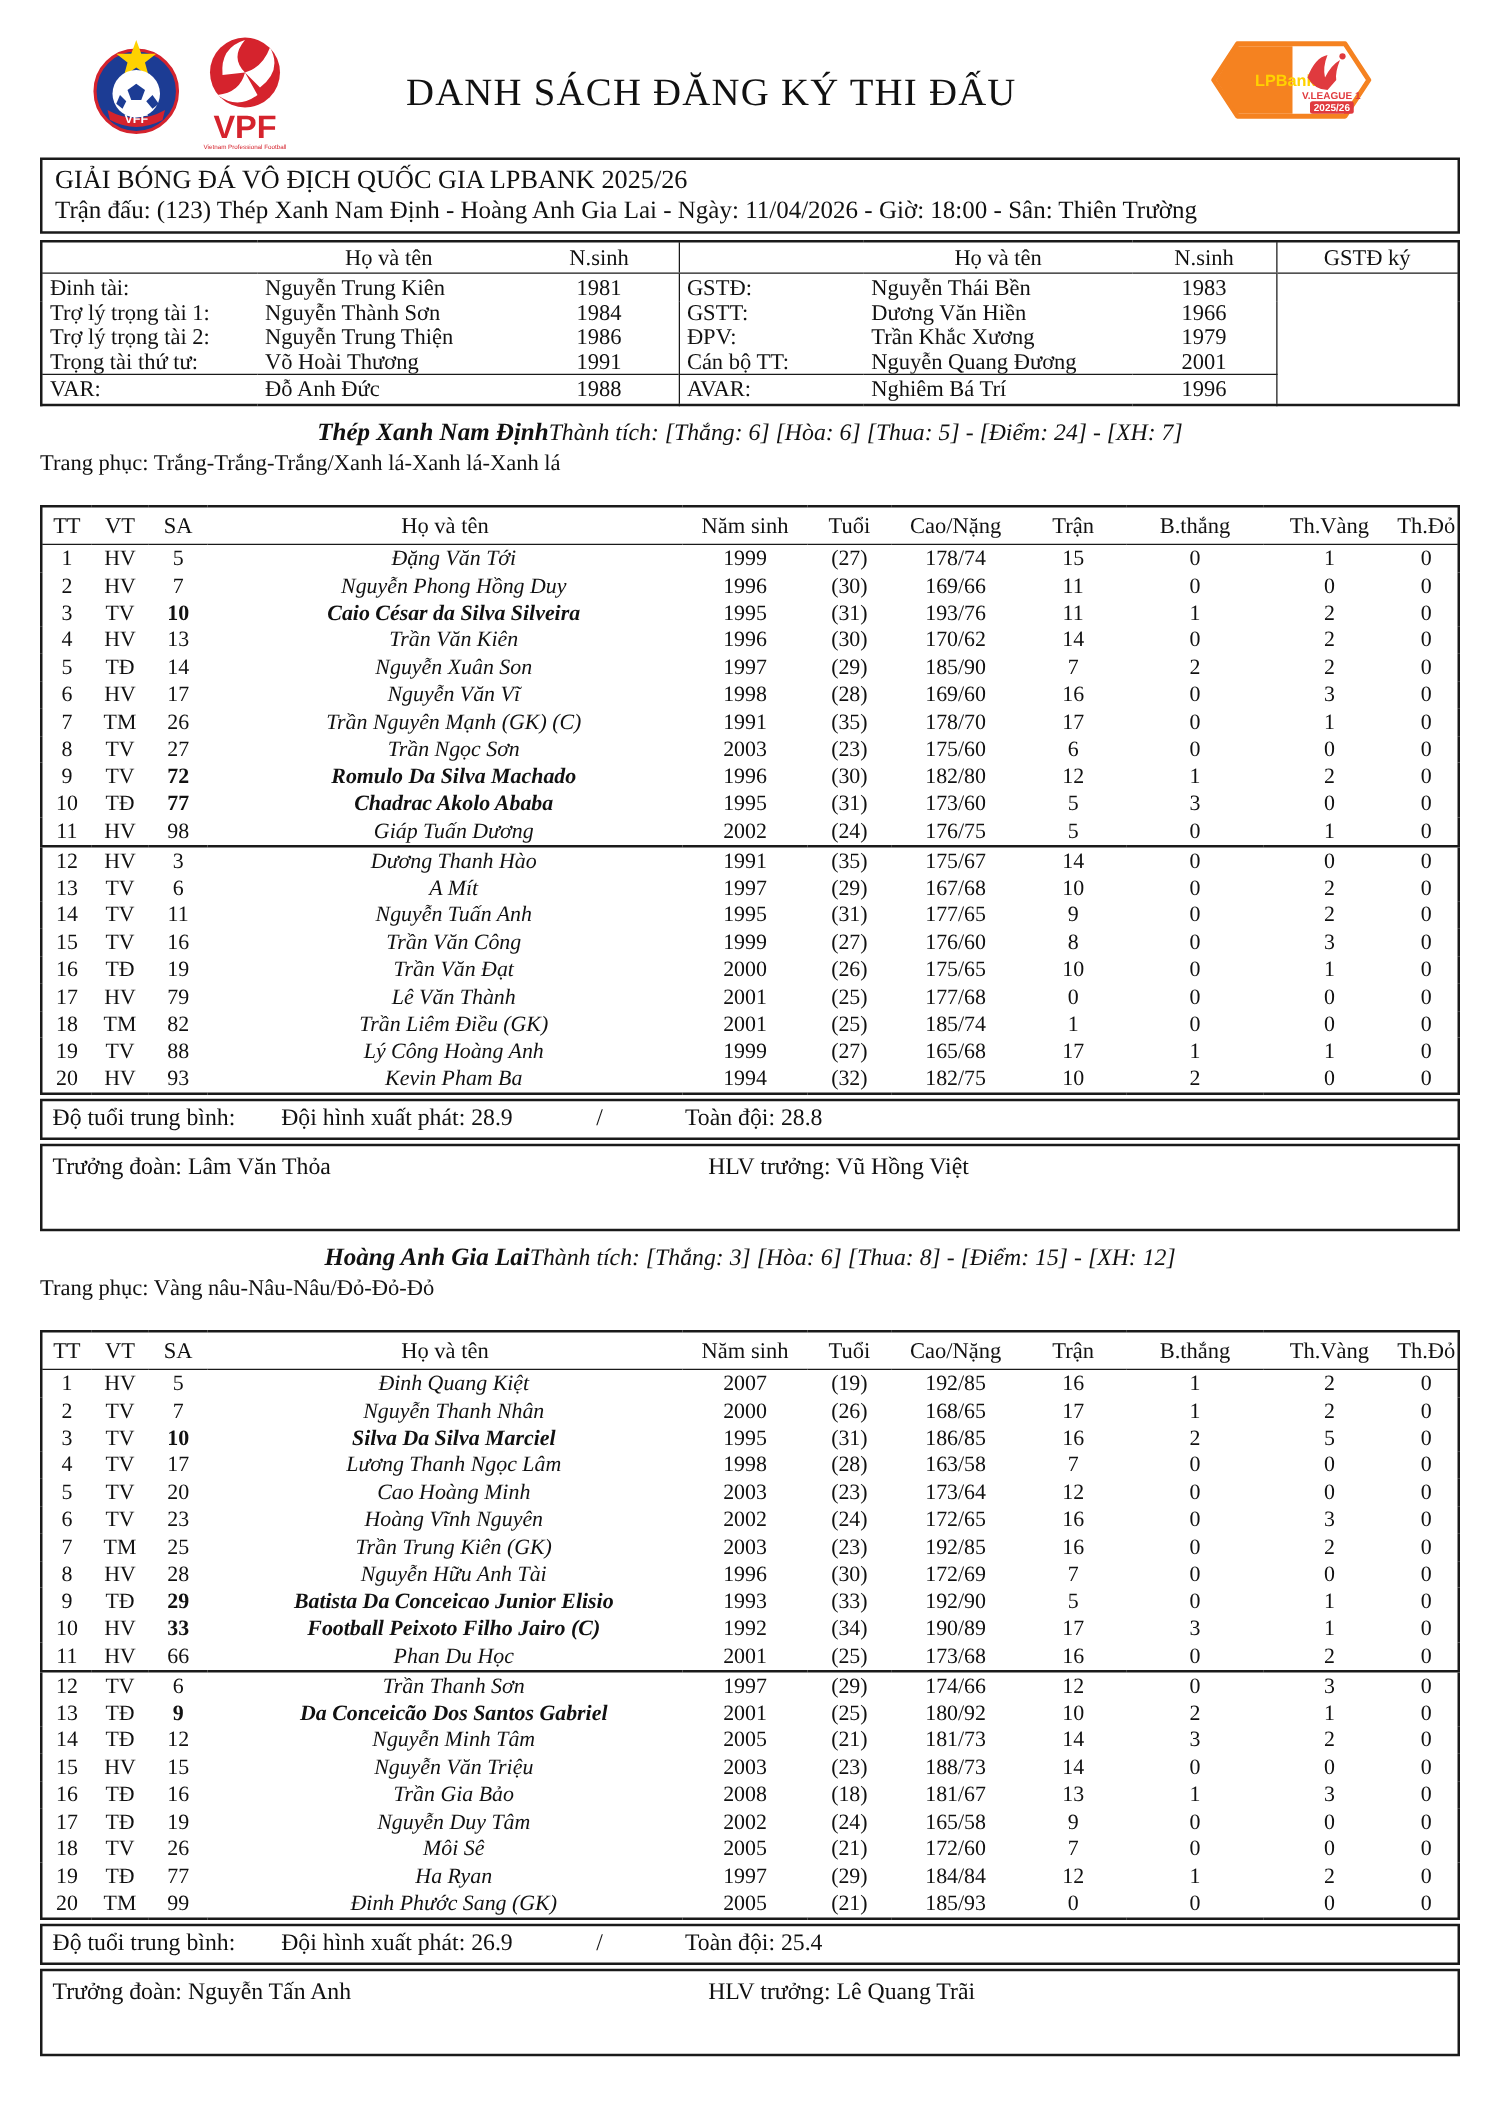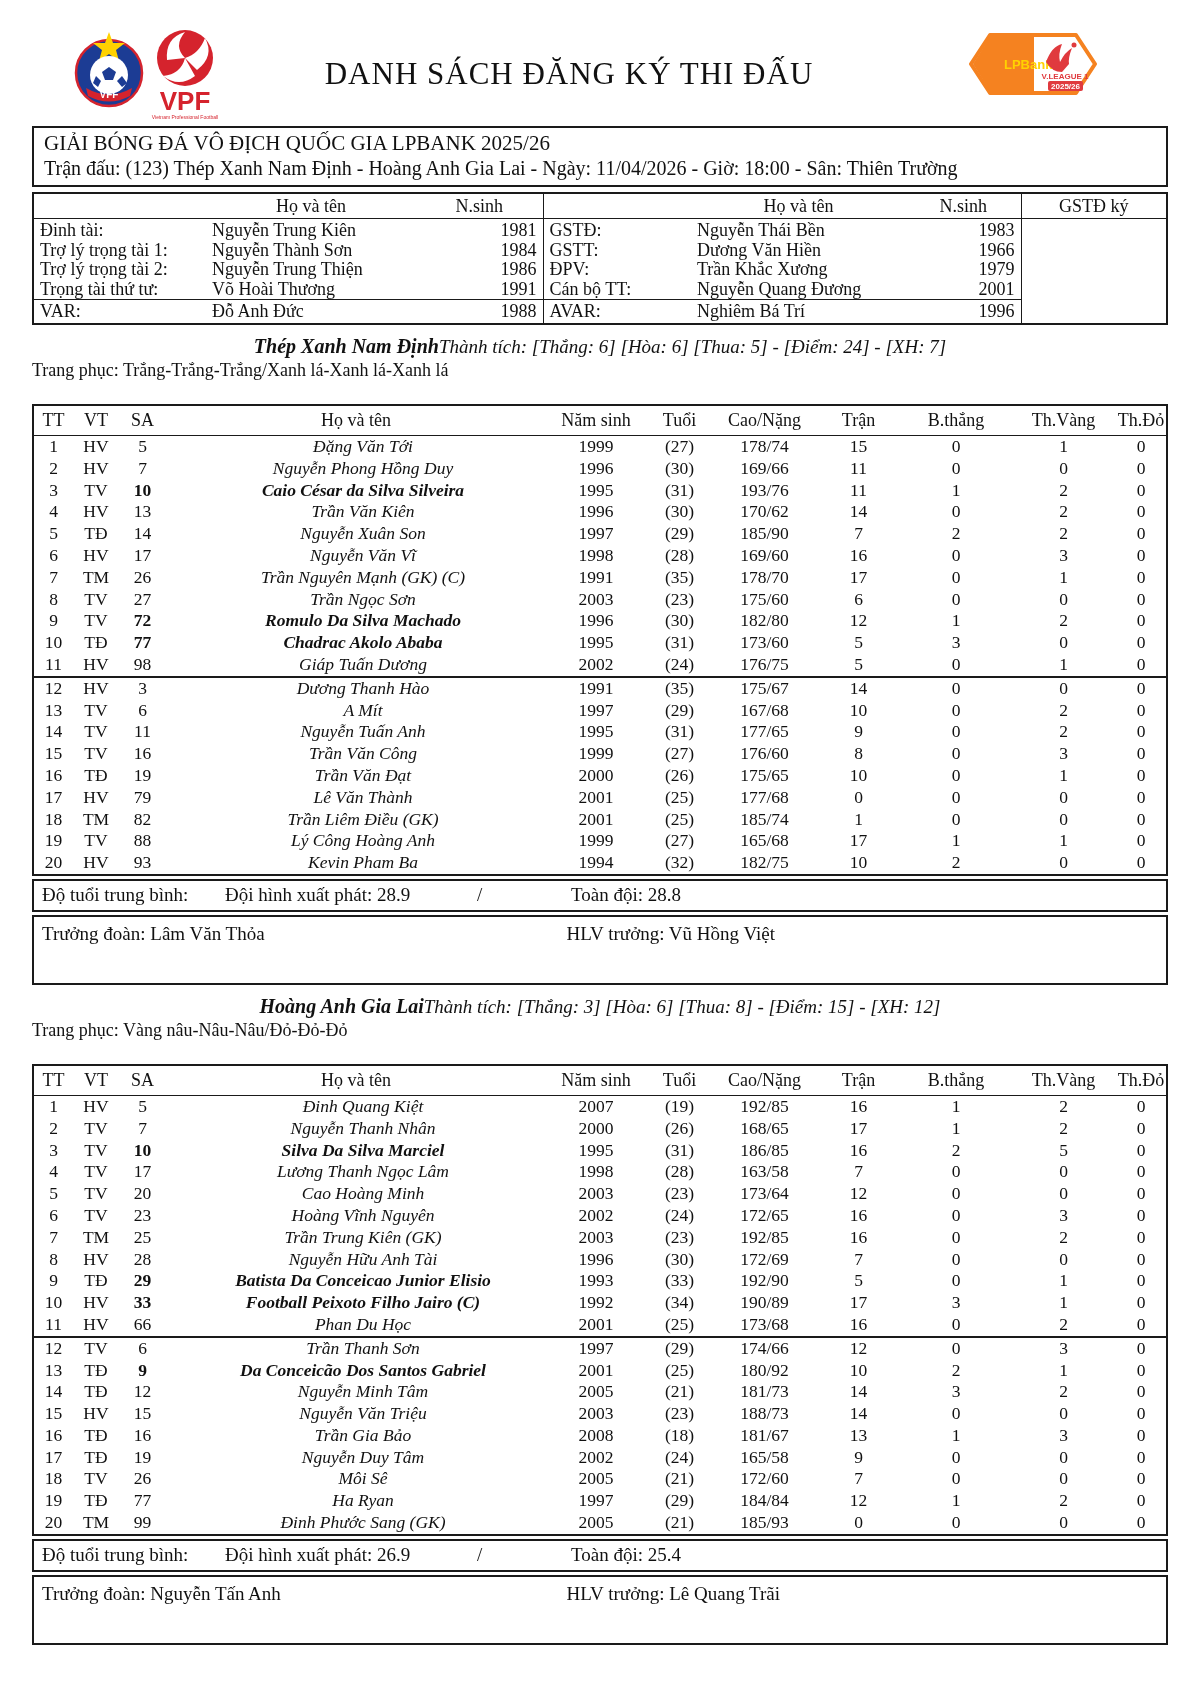--- a/index.html
+++ b/index.html
@@ -6,57 +6,57 @@
   html,body { background:#fff; }
   body {
     width:1200px; height:1698px; overflow:hidden;
     color:#111;
     font-family:"Liberation Serif", serif;
   }
   .page { width:1200px; height:1698px; padding:22px 32px 0; }
 
   
   .top { display:flex; align-items:flex-start; height:100px; }
-  .logos { width:208px; padding-left:42px; display:flex; gap:1px; align-items:flex-start; padding-top:4px; }
+  .logos { width:208px; padding-left:42px; display:flex; gap:12px; align-items:flex-start; padding-top:4px; }
   .doc-title { flex:1; text-align:center; font-size:31px; letter-spacing:1px; padding-top:34px; white-space:nowrap; }
   .badge-wrap { width:270px; display:flex; justify-content:center; padding-top:10px; }
 
   
   .tournament-box { border:2px solid #1a1a1a; padding:3px 10px 5px; margin-top:4px; }
   .tournament-name { font-size:21px; line-height:25px; }
   .match-info { font-size:20px; line-height:24px; }
 
   
   table { border-collapse:collapse; width:100%; table-layout:fixed; }
   .officials { border:2px solid #1a1a1a; margin-top:5px; }
   .officials td { font-size:18px; line-height:19.5px; padding:0 6px; white-space:nowrap; overflow:hidden; }
   .officials .hdr td { border-bottom:1.5px solid #1a1a1a; line-height:24px; }
   .officials .hc { text-align:center; }
-  .officials .yr { text-align:right;font-family:Liberation Serif, serif; }
+  .officials .yr { text-align:center;font-family:Liberation Serif, serif; }
   .officials .vsep { border-left:1.5px solid #1a1a1a; }
   .officials .vartop td { border-top:1.5px solid #1a1a1a; line-height:23px; }
   .officials .padt td { padding-top:2px; }
 
   
   .team-head { display:flex; justify-content:center; align-items:baseline; margin-top:10px;font-style:italic; }
   .team-name { font-size:20px; font-weight:bold; }
   .team-record { font-size:19px; }
   .team-kit { font-size:18px; line-height:25px; }
 
   .roster { border:2px solid #1a1a1a; margin-top:21px; }
   .roster th { font-size:18px; font-weight:normal; line-height:29px; border-bottom:1.5px solid #1a1a1a; text-align:center; white-space:nowrap; overflow:hidden; }
   .roster td { font-size:17.5px; line-height:21.8px; text-align:center; white-space:nowrap; overflow:hidden; }
   .roster td.c3 { text-align:center; padding-left:14px;font-style:italic; }
   .roster tr.subs-start td { border-top:2px solid #1a1a1a; }
   .roster .b { font-weight:bold; }
 
   .avg-box { border:2px solid #1a1a1a; margin-top:3px; padding:3px 8px 4px; font-size:19px; white-space:nowrap; }
   .avg-box .sp1 { margin-left:32px; }
   .avg-box .sp2 { margin-left:62px; }
-  .avg-box .sp3 { margin-left:84px; }
+  .avg-box .sp3 { margin-left:61px; }
 
   .staff-box { border:2px solid #1a1a1a; margin-top:3px; padding:6px 8px 38px; font-size:19px; display:flex; }
   .staff-box .mgr { width:47%; }
 
   
   .vpf-text { font-family:"Liberation Sans", sans-serif; }
 </style>
 </head>
 <body>
 

